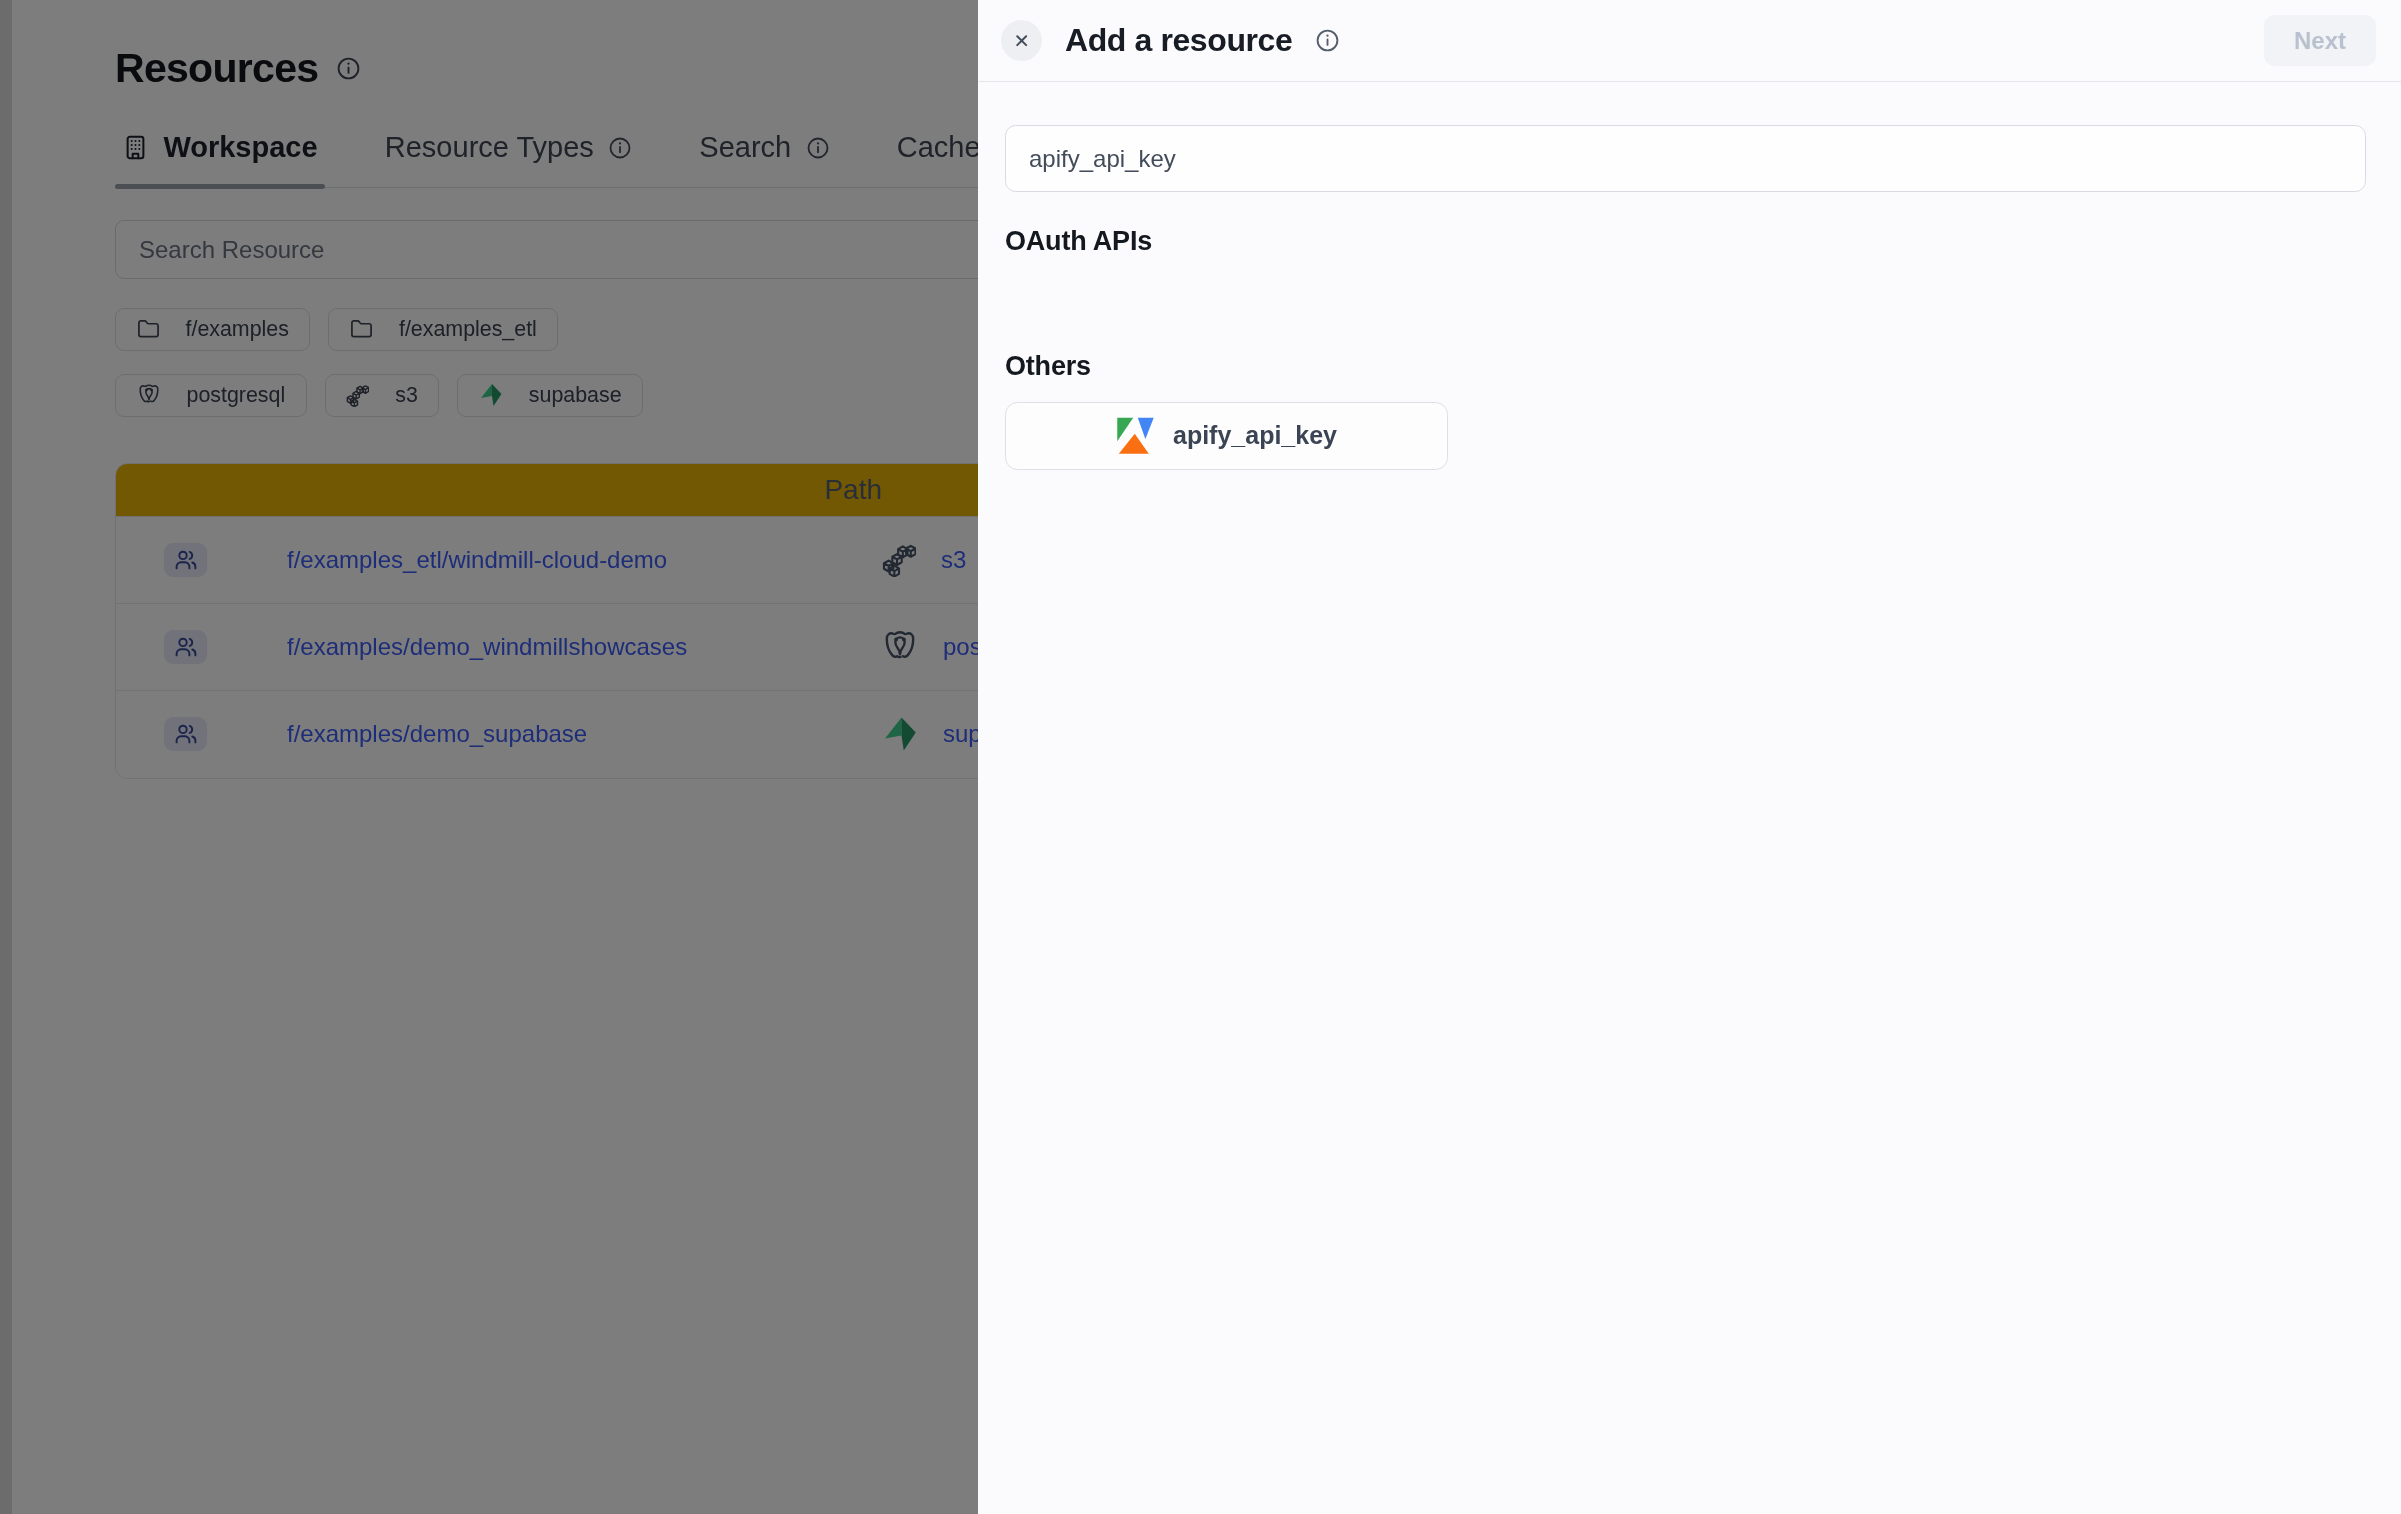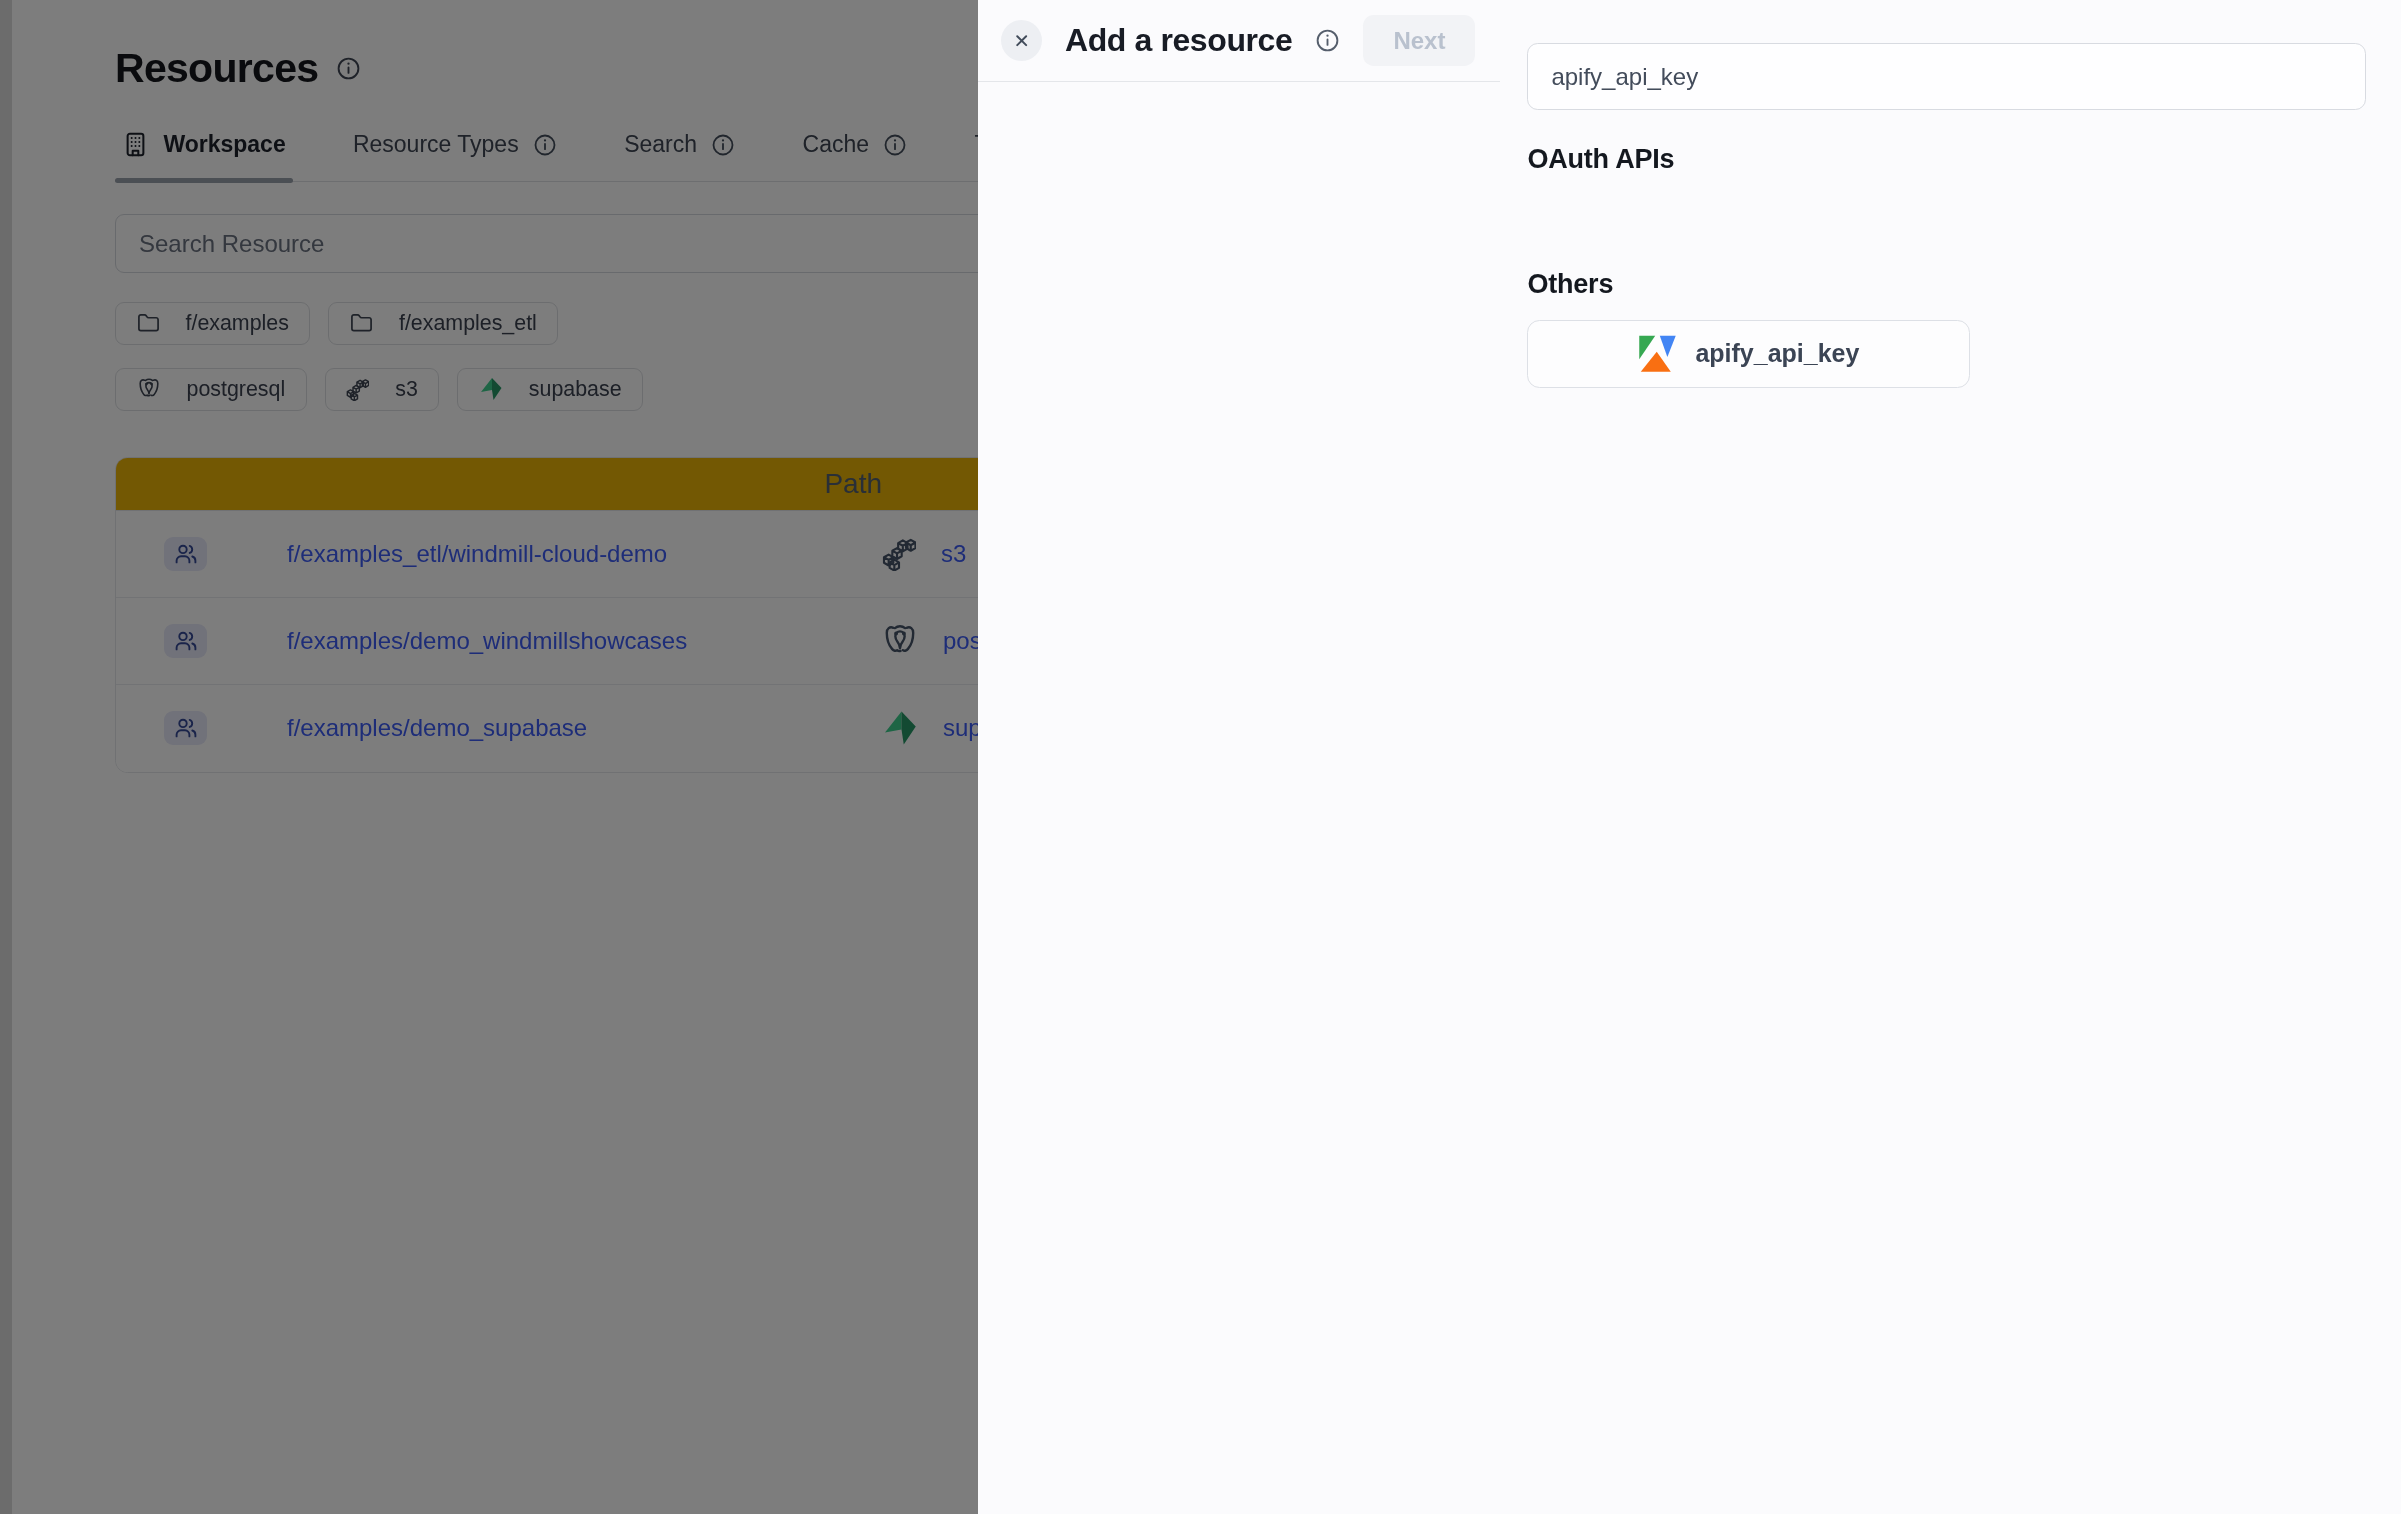--- a/index.html
+++ b/index.html
@@ -16,21 +16,21 @@
   .content { padding:45px 0 0 115px; }
 
   .page-header { display:flex; align-items:center; gap:18px; }
   .page-title { font-size:41px; font-weight:700; letter-spacing:-0.7px; color:#16181d; }
   .icon { display:inline-flex; align-items:center; justify-content:center; flex:none; }
   .icon svg { display:block; }
 
   .tabs { margin-top:39px; width:1247px; display:flex; border-bottom:1.8px solid #dfe1e5; }
   .tab {
     position:relative; display:flex; align-items:center; gap:14.3px;
-    padding:0 7.1px 23px 7.1px; margin-right:53px; font-size:23px; color:#3f4754;
+    padding:0 7.1px 23px 7.1px; margin-right:53px; font-size:29px; color:#3f4754;
     cursor:pointer; white-space:nowrap;justify-content:space-between;
   }
   .tab .info { color:#454e5c; }
   .tab.active { font-weight:700; color:#1d222b; }
   .tab.active::after {
     content:""; position:absolute; left:0; right:0; bottom:-1.8px; height:5.3px;
     background:#9aa1ab; border-radius:2.7px;
   }
 
   .search {
@@ -74,21 +74,21 @@
   .type-cell .icon { color:#475569; }
   .type-link { font-size:24px; color:#3d5cf5; text-decoration:none; cursor:pointer; white-space:nowrap; }
 
   
   .overlay { position:absolute; inset:0; background:rgba(0,0,0,0.51); z-index:10; }
   .edge-strip { position:absolute; left:0; top:0; bottom:0; width:11.6px; background:rgba(0,0,0,0.13); z-index:15; }
 
   
   .drawer {
     position:absolute; left:978px; right:0; top:0; bottom:0; z-index:30;
-    background:#fbfbfd; display:flex; flex-direction:row;
+    background:#fbfbfd; display:flex; flex-direction:column;
   }
   .drawer-header {
     flex:none; height:82px; display:flex; align-items:center; gap:23px;
     padding:0 25px 0 23px; border-bottom:1.8px solid #e4e6ea;
   }
   .close-btn {
     width:41px; height:41px; border-radius:50%; border:none; background:#edeff3;
     color:#414b5a; display:flex; align-items:center; justify-content:center; cursor:pointer;
   }
   .drawer-title { font-size:32px; font-weight:700; letter-spacing:-0.4px; color:#181c25; }

